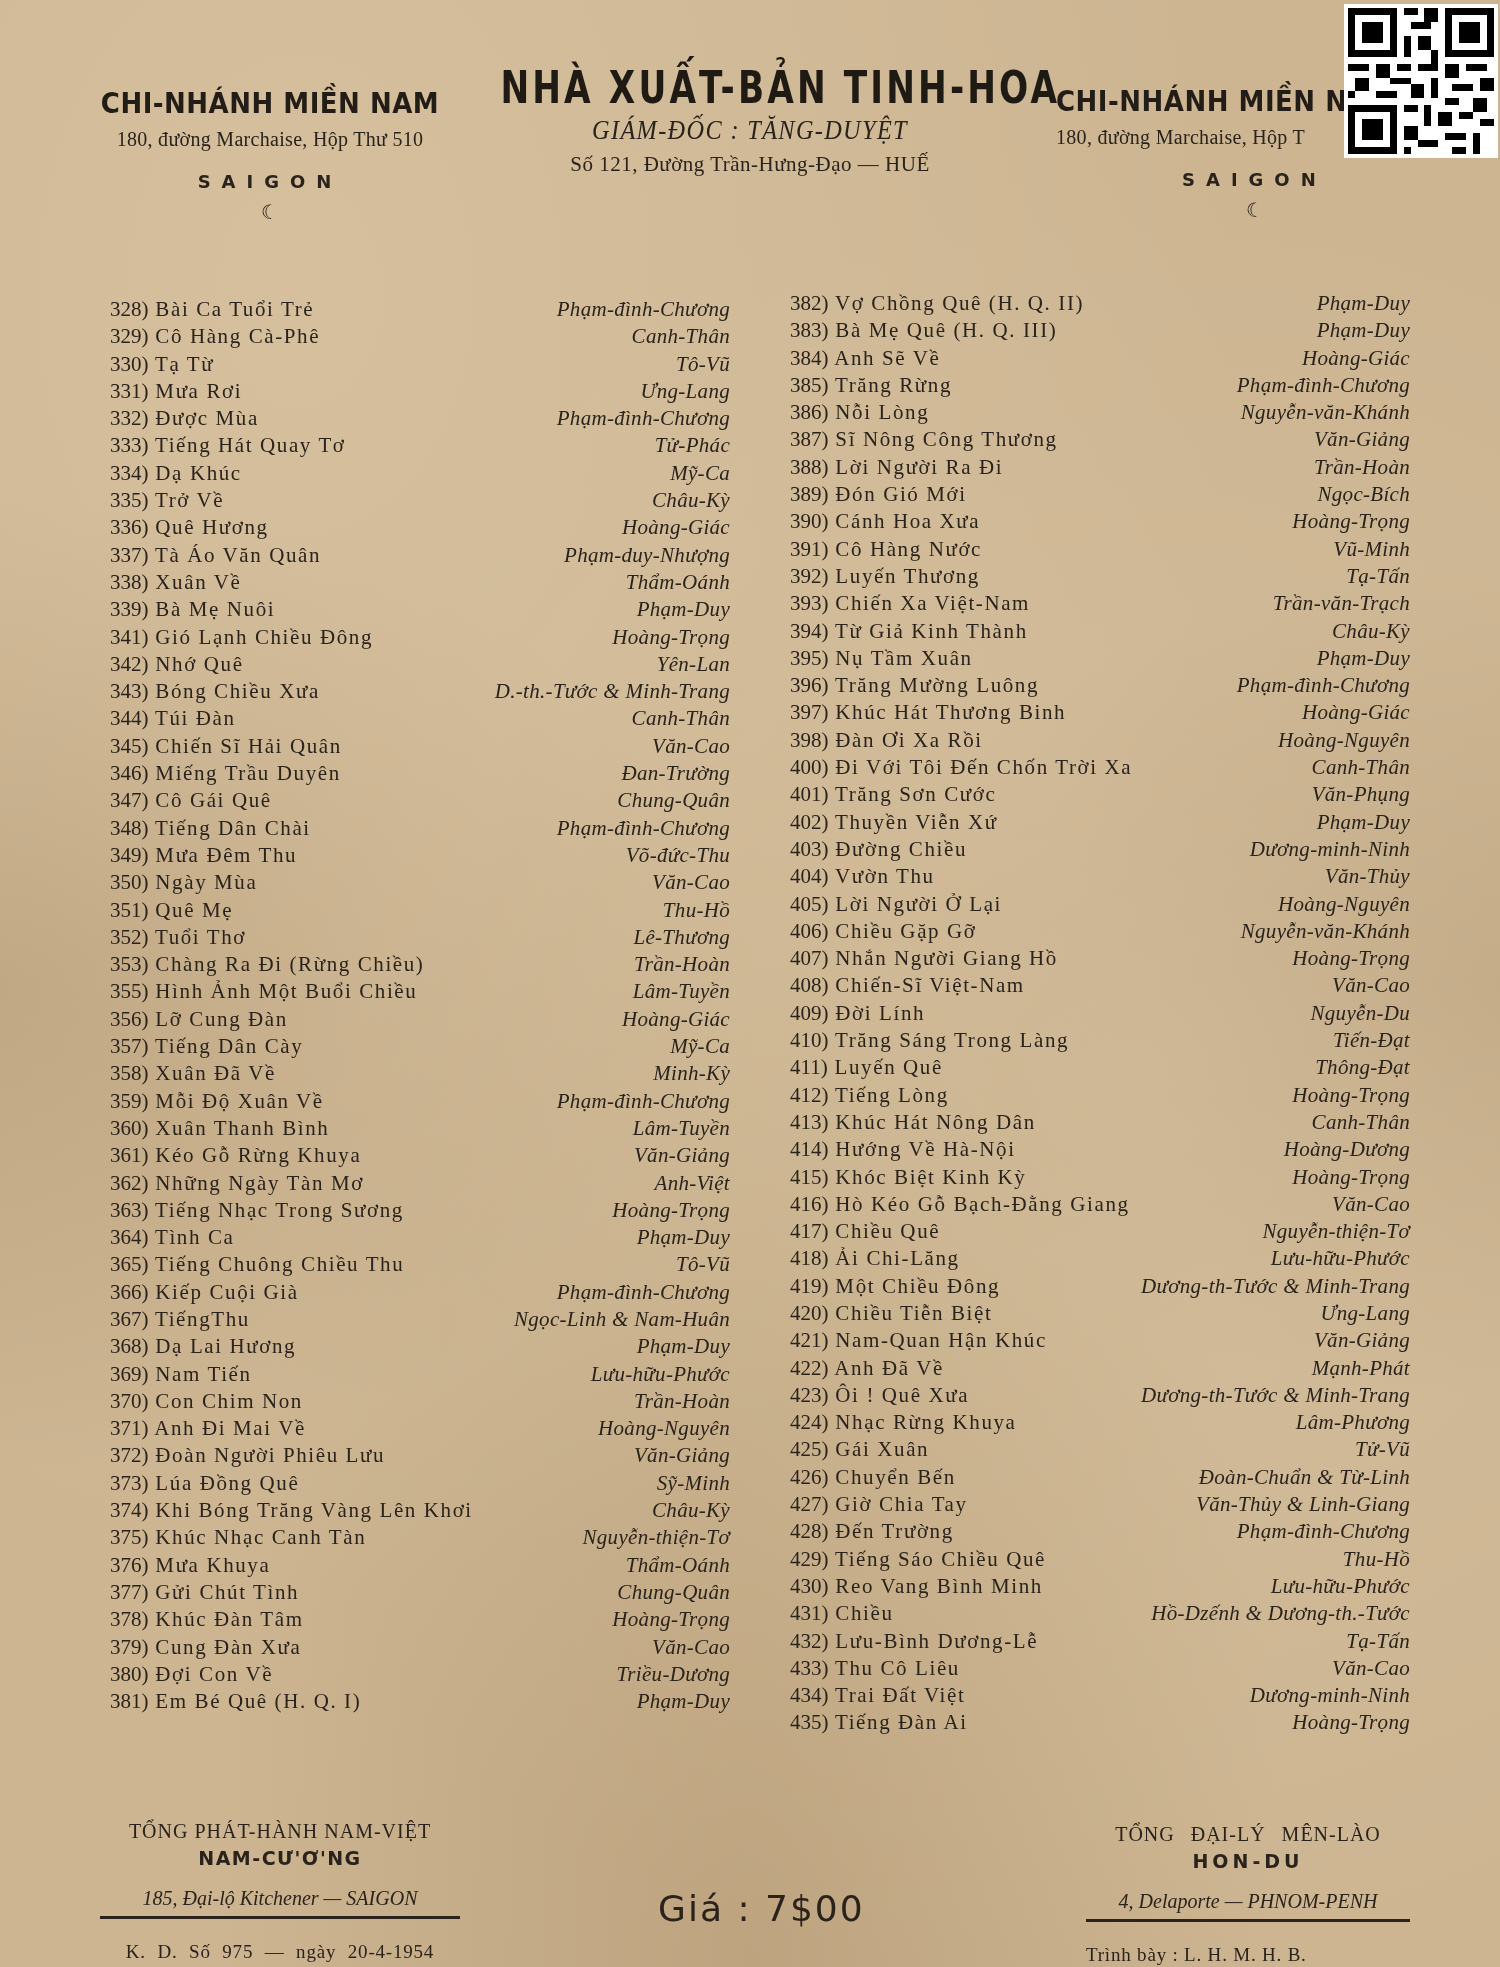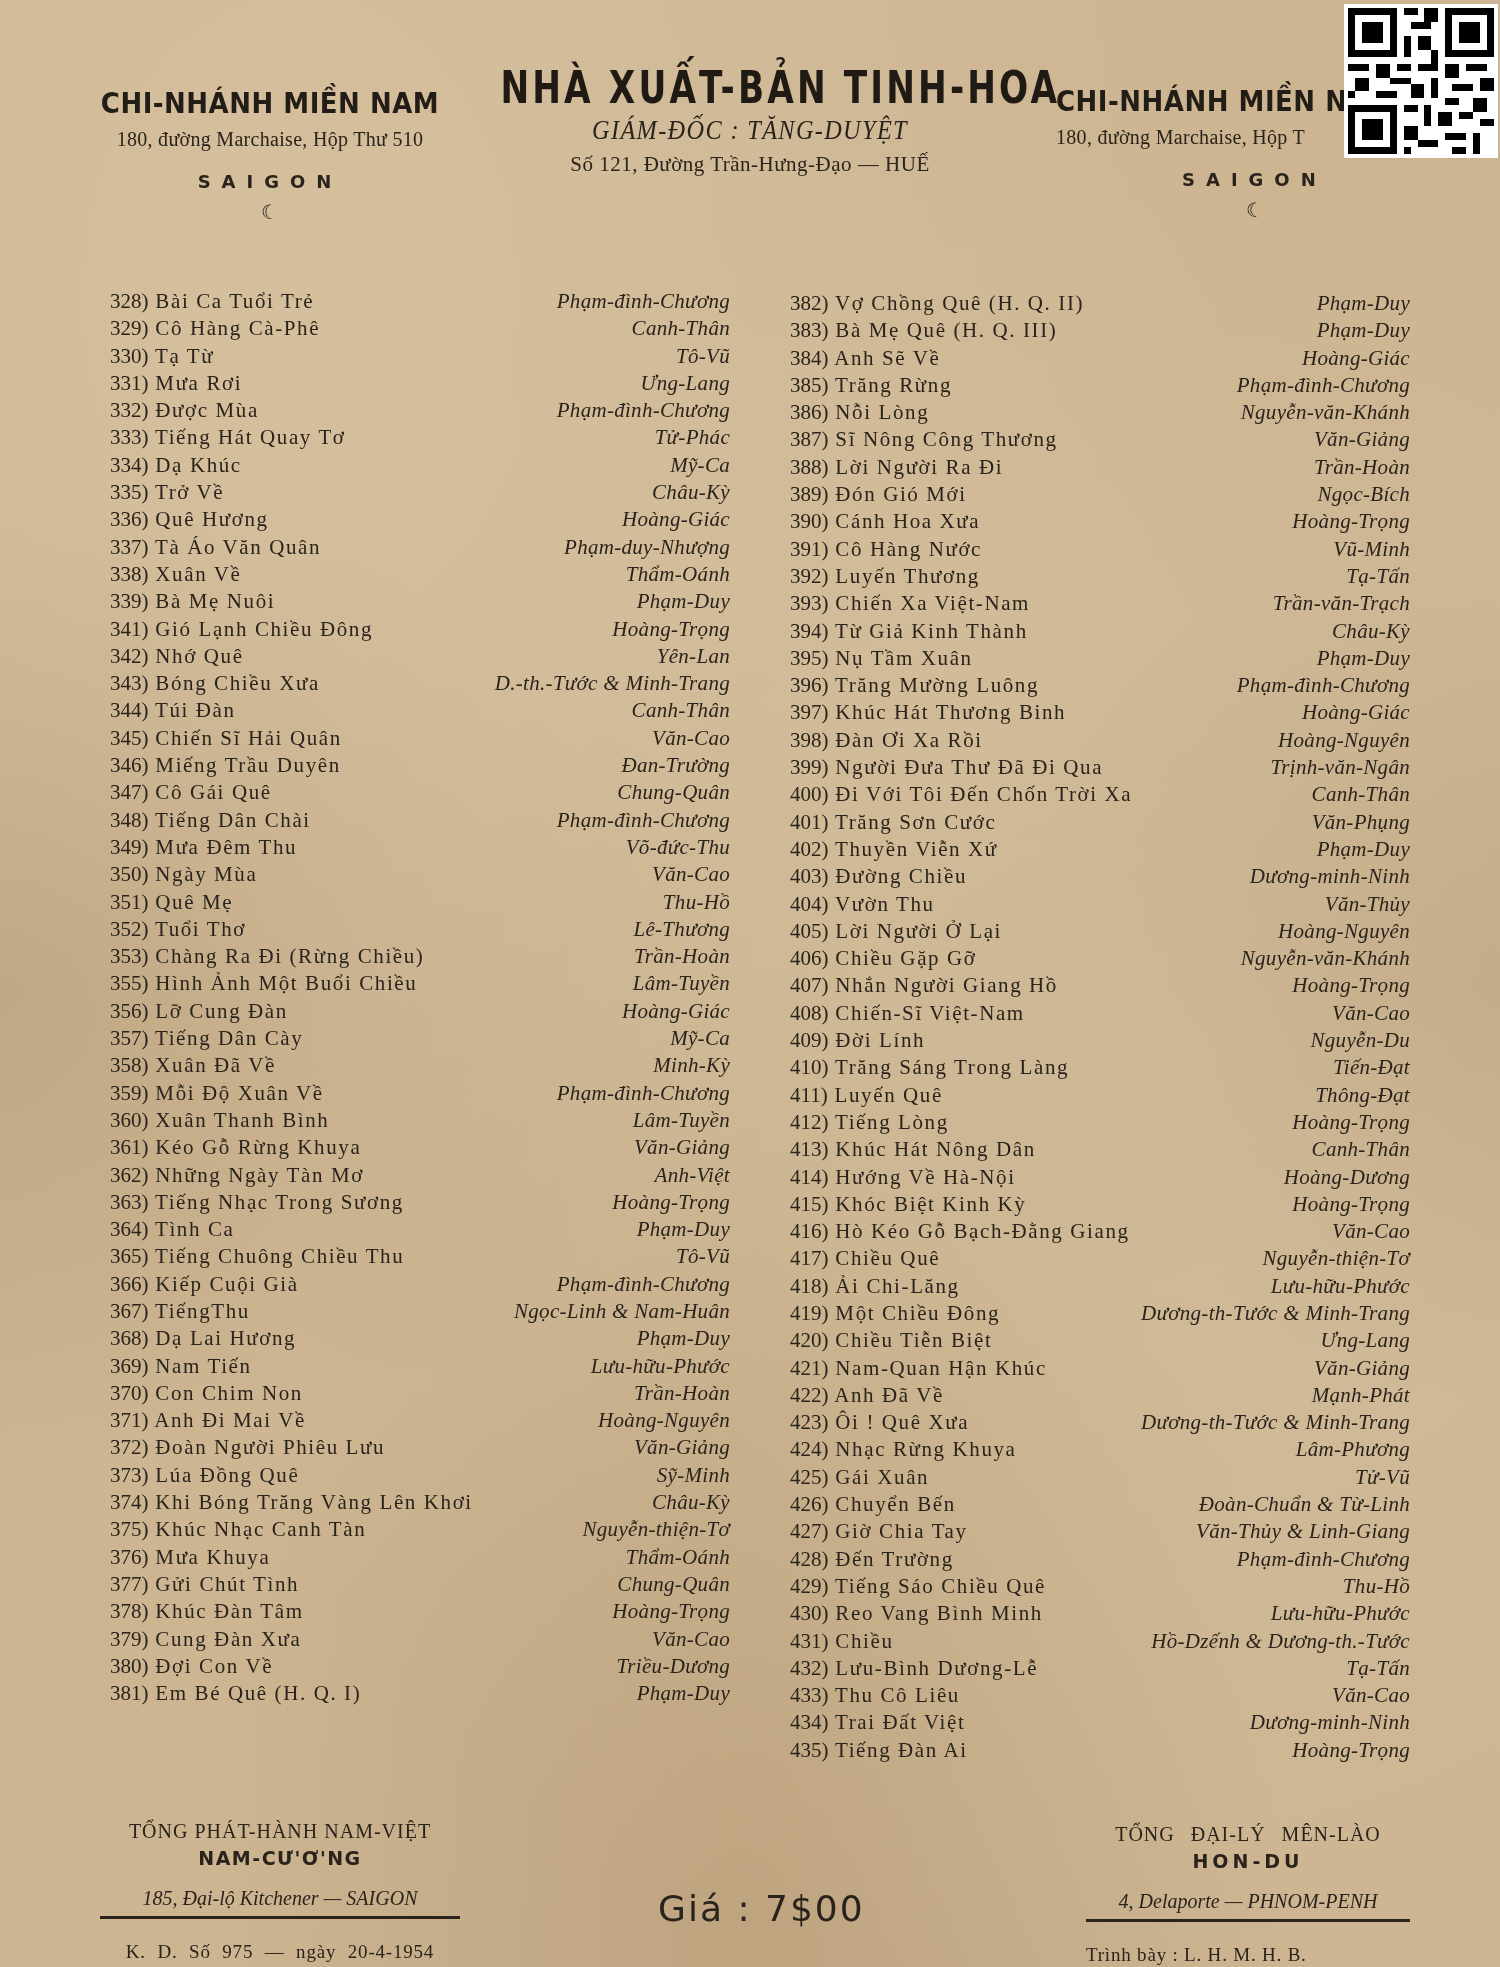--- a/index.html
+++ b/index.html
@@ -130,21 +130,21 @@
       <rect x="8" y="17" width="2" height="2"></rect>
         <rect x="14" y="18" width="3" height="1"></rect>
         <rect x="18" y="18" width="1" height="3"></rect>
       <rect x="10" y="19" width="3" height="1"></rect>
         <rect x="15" y="20" width="2" height="1"></rect>
         <rect x="8" y="20" width="1" height="1"></rect>
     </g>
   </svg>
 </div>
 
-<div class="abs col" style="left:110px; top:288px;" id="col-left">
+<div class="abs col" style="left:110px; top:296px;" id="col-left">
     <div class="row">
       <span class="song"><span class="num">328)</span> <span>Bài Ca Tuổi Trẻ</span></span>
       <span class="author">Phạm-đình-Chương</span>
     </div>
     <div class="row">
       <span class="song"><span class="num">329)</span> <span>Cô Hàng Cà-Phê</span></span>
       <span class="author">Canh-Thân</span>
     </div>
     <div class="row">
       <span class="song"><span class="num">330)</span> <span>Tạ Từ</span></span>
@@ -408,24 +408,20 @@
       <span class="song"><span class="num">396)</span> <span>Trăng Mường Luông</span></span>
       <span class="author">Phạm-đình-Chương</span>
     </div>
     <div class="row">
       <span class="song"><span class="num">397)</span> <span>Khúc Hát Thương Binh</span></span>
       <span class="author">Hoàng-Giác</span>
     </div>
     <div class="row">
       <span class="song"><span class="num">398)</span> <span>Đàn Ơi Xa Rồi</span></span>
       <span class="author">Hoàng-Nguyên</span>
-    </div>
-    <div class="row">
-      <span class="song"><span class="num">399)</span> <span>Người Đưa Thư Đã Đi Qua</span></span>
-      <span class="author">Trịnh-văn-Ngân</span>
     </div>
     <div class="row">
       <span class="song"><span class="num">400)</span> <span>Đi Với Tôi Đến Chốn Trời Xa</span></span>
       <span class="author">Canh-Thân</span>
     </div>
     <div class="row">
       <span class="song"><span class="num">401)</span> <span>Trăng Sơn Cước</span></span>
       <span class="author">Văn-Phụng</span>
     </div>
     <div class="row">

